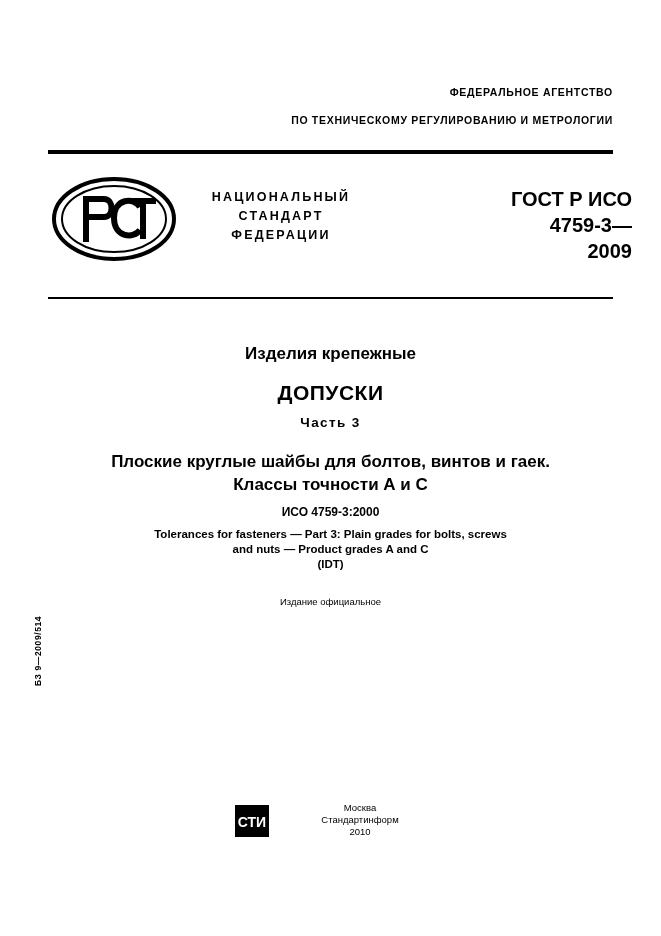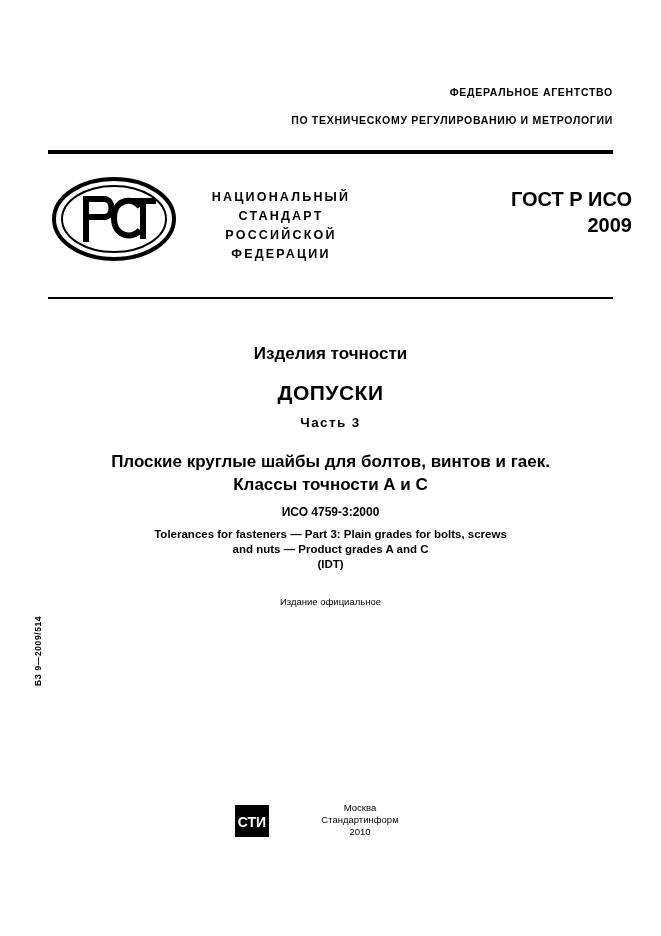--- a/index.html
+++ b/index.html
@@ -220,33 +220,33 @@
 
       <path d="M 88 30 C 82 20 62 21 62 41 C 62 61 82 62 88 53" fill="none" stroke="#000" stroke-width="6" fill-opacity="0"></path>
 
       <path d="M 78 24 L 104 24 M 91 24 L 91 62" fill="none" stroke="#000" stroke-width="6"></path>
     </svg>
   </div>
 
   <div class="nat-std">
     <div>НАЦИОНАЛЬНЫЙ</div>
     <div>СТАНДАРТ</div>
-    <div>РОССИЙСКОЙ</div>
     <div>ФЕДЕРАЦИИ</div>
   </div>
 
   <div class="std-num">
     <div>ГОСТ Р ИСО</div>
+    <div>4759-3—</div>
     <div>2009</div>
   </div>
 
   <div class="rule-bottom"></div>
 
   <div class="title-block">
-    <div class="t-line-1">Изделия точности</div>
+    <div class="t-line-1">Изделия крепежные</div>
     <div class="t-line-2">ДОПУСКИ</div>
     <div class="t-line-3">Часть 3</div>
     <div class="t-line-4">
       <div>Плоские круглые шайбы для болтов, винтов и гаек.</div>
       <div>Классы точности А и С</div>
     </div>
   </div>
 
   <div class="iso-ref">
     <div class="iso-ref-num">ИСО 4759-3:2000</div>

